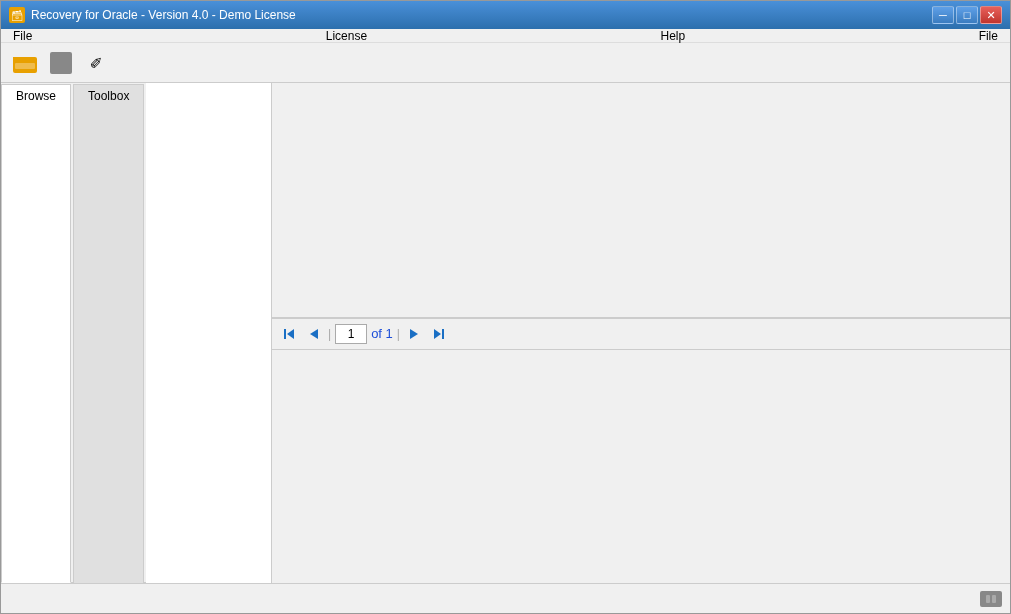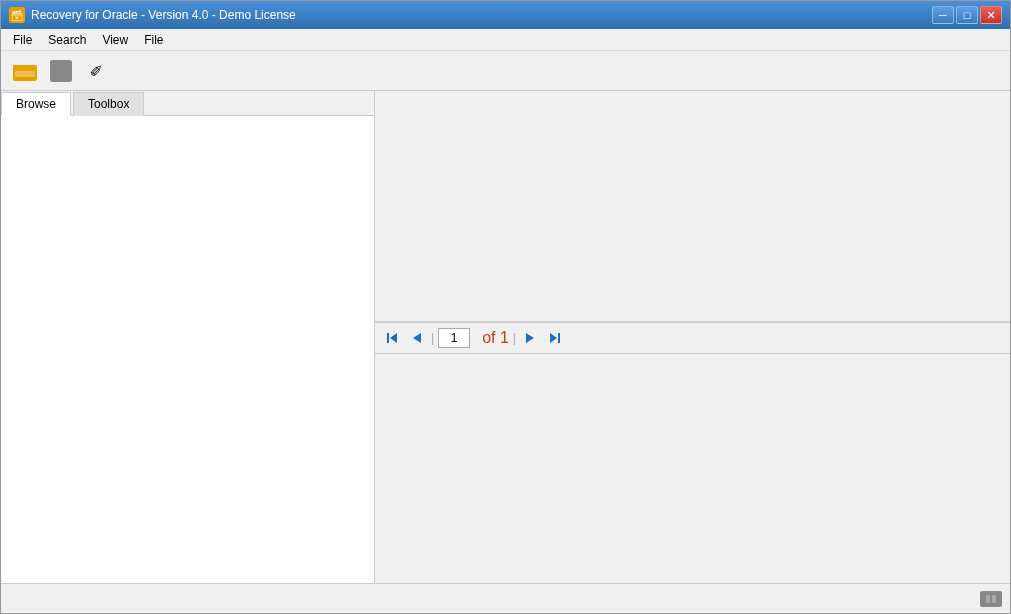--- a/index.html
+++ b/index.html
@@ -77,26 +77,27 @@
       justify-content: center;
       border-radius: 2px;
     }
 
     .title-btn.close {
       background: linear-gradient(to bottom, #e8605a, #c0352e);
     }
 
     .menu-bar {
       background: #f0f0f0;
-      height: 22px;
+      height: 14px;
       display: flex;
       align-items: center;
       padding: 0 4px;
       border-bottom: 1px solid #ddd;
       flex-shrink: 0;
+      justify-content: space-between;
     }
 
     .menu-item {
       padding: 2px 8px;
       cursor: pointer;
       font-size: 12px;
       color: #000;
     }
 
     .toolbar {
@@ -180,24 +181,24 @@
       flex-direction: column;
     }
 
     .content-area {
       display: flex;
       flex: 1;
       overflow: hidden;
     }
 
     .left-panel {
-      width: 374px;
-      flex-shrink: 0;
-      display: flex;
-      flex-direction: column;
+      width: 271px;
+      flex-shrink: 0;
+      display: flex;
+      flex-direction: row;
       border-right: 1px solid #ccc;
       background: white;
     }
 
     .tabs {
       display: flex;
       background: #f0f0f0;
       border-bottom: 1px solid #ccc;
       flex-shrink: 0;
     }
@@ -271,23 +272,22 @@
     .page-input {
       width: 32px;
       height: 20px;
       border: 1px solid #aaa;
       text-align: center;
       font-size: 12px;
       padding: 0 2px;
     }
 
     .page-label {
-      font-size: 16px;
-      color: #c2410c;
-      margin-left: 8px;
+      font-size: 13px;
+      color: #1d4ed8;
     }
 
     .lower-view {
       flex: 1;
       background: #f0f0f0;
     }
 
     .status-bar {
       height: 30px;
       background: #f0f0f0;
@@ -329,22 +329,22 @@
     </div>
     <div class="title-bar-buttons">
       <button class="title-btn">─</button>
       <button class="title-btn">□</button>
       <button class="title-btn close">✕</button>
     </div>
   </div>
 
   <div class="menu-bar">
     <div class="menu-item">File</div>
-    <div class="menu-item">Search</div>
-    <div class="menu-item">View</div>
+    <div class="menu-item">License</div>
+    <div class="menu-item">Help</div>
     <div class="menu-item">File</div>
   </div>
 
   <div class="toolbar">
     <button class="toolbar-btn" title="Open">
       <div class="folder-icon">
         <div class="folder-shine"></div>
       </div>
     </button>
     <button class="toolbar-btn" title="Stop">

